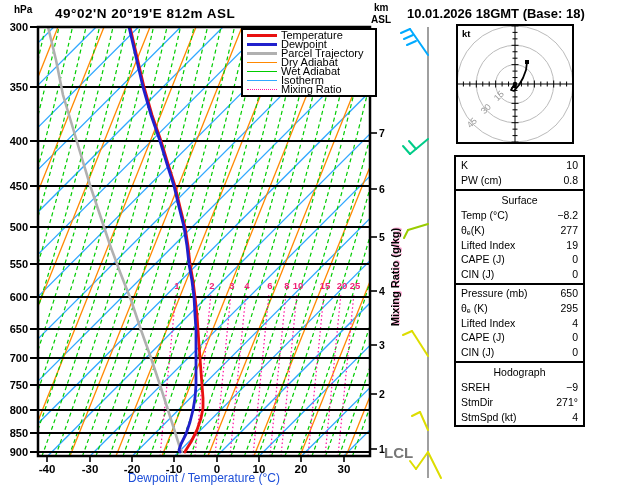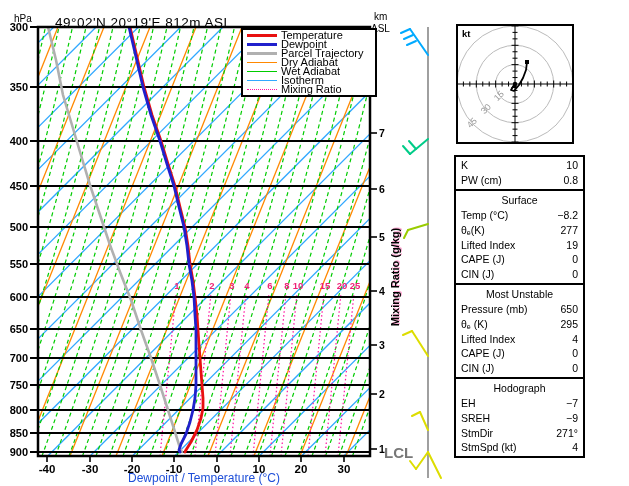--- a/index.html
+++ b/index.html
@@ -1,19 +1,19 @@
 <!DOCTYPE html>
 <html><head>
 <meta charset="utf-8">
 <style>
   html,body{margin:0;padding:0;background:#fff;}
   #stage{position:relative;width:629px;height:486px;background:#fff;
          font-family:"Liberation Sans",sans-serif;overflow:hidden;}
   #chart-svg{position:absolute;left:0;top:0;}
-  .hdr{position:absolute;font-weight:normal;color:#000;white-space:nowrap;margin-top:9px;}
+  .hdr{position:absolute;font-weight:bold;color:#000;white-space:nowrap;}
   #hpa-label{left:14px;top:4px;font-size:10px;}
   #main-title{left:55px;top:6px;font-size:13.5px;letter-spacing:.5px;}
   #km-label{left:374px;top:2px;font-size:10px;}
   #asl-label{left:371px;top:14px;font-size:10px;}
   #date-title{left:407px;top:6px;font-size:13px;}
   #legend{position:absolute;left:241px;top:28px;width:128px;background:#fff;
           border:2px solid #000;padding:1px 0 1px 4px;z-index:5;}
   .legend-row{display:flex;align-items:center;height:9px;}
   .legend-swatch{width:30px;height:0;margin-right:4px;flex:none;}
   .legend-label{font-size:11px;line-height:9px;color:#000;white-space:nowrap;}
@@ -247,20 +247,21 @@
           <line x1="416" y1="469" x2="410" y2="461" stroke="#dddd00" stroke-width="2" stroke-linecap="round"></line>
           <line x1="428" y1="452" x2="441" y2="478" stroke="#dddd00" stroke-width="2" stroke-linecap="round"></line>
         </g>
       </g>
   </svg>
 
   <div class="hdr" id="hpa-label">hPa</div>
   <div class="hdr" id="main-title">49°02'N 20°19'E 812m ASL</div>
   <div class="hdr" id="km-label">km</div>
   <div class="hdr" id="asl-label">ASL</div>
+  <div class="hdr" id="date-title">10.01.2026 18GMT (Base: 18)</div>
 
   <div id="legend">
       <div class="legend-row">
         <div class="legend-swatch" style="border-top: 3px solid rgb(232, 16, 16);"></div>
         <span class="legend-label">Temperature</span>
       </div>
       <div class="legend-row">
         <div class="legend-swatch" style="border-top: 3px solid rgb(32, 32, 204);"></div>
         <span class="legend-label">Dewpoint</span>
       </div>
@@ -380,21 +381,20 @@
         <div class="panel-row">
           <span class="lbl">CAPE (J)</span>
           <span class="val">0</span>
         </div>
         <div class="panel-row">
           <span class="lbl">CIN (J)</span>
           <span class="val">0</span>
         </div>
       </div>
       <div class="panel-section">
-        <div class="section-title">Most Unstable</div>
         <div class="panel-row">
           <span class="lbl">Pressure (mb)</span>
           <span class="val">650</span>
         </div>
         <div class="panel-row">
           <span class="lbl">θₑ (K)</span>
           <span class="val">295</span>
         </div>
         <div class="panel-row">
           <span class="lbl">Lifted Index</span>
@@ -405,24 +405,20 @@
           <span class="val">0</span>
         </div>
         <div class="panel-row">
           <span class="lbl">CIN (J)</span>
           <span class="val">0</span>
         </div>
       </div>
       <div class="panel-section">
         <div class="section-title">Hodograph</div>
         <div class="panel-row">
-          <span class="lbl">EH</span>
-          <span class="val">−7</span>
-        </div>
-        <div class="panel-row">
           <span class="lbl">SREH</span>
           <span class="val">−9</span>
         </div>
         <div class="panel-row">
           <span class="lbl">StmDir</span>
           <span class="val">271°</span>
         </div>
         <div class="panel-row">
           <span class="lbl">StmSpd (kt)</span>
           <span class="val">4</span>

